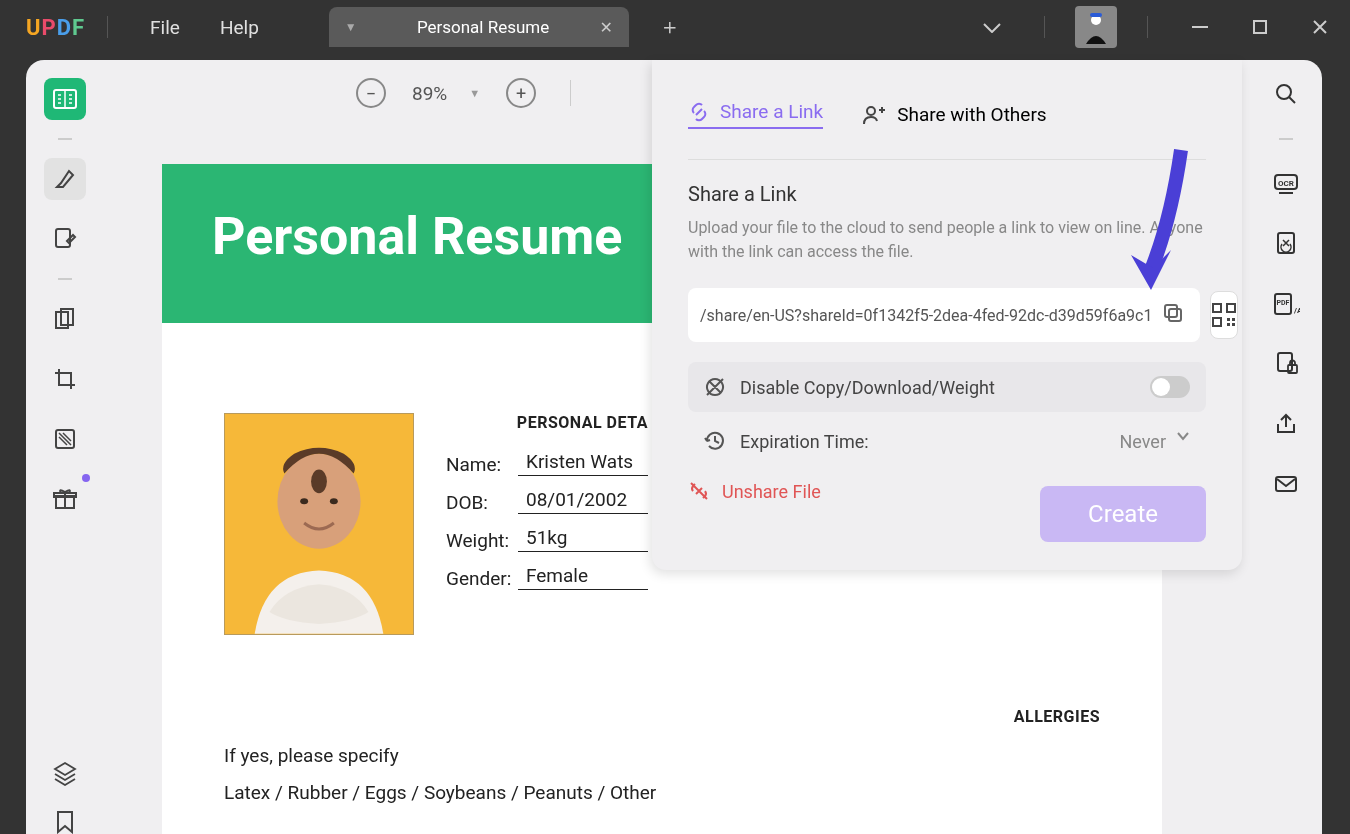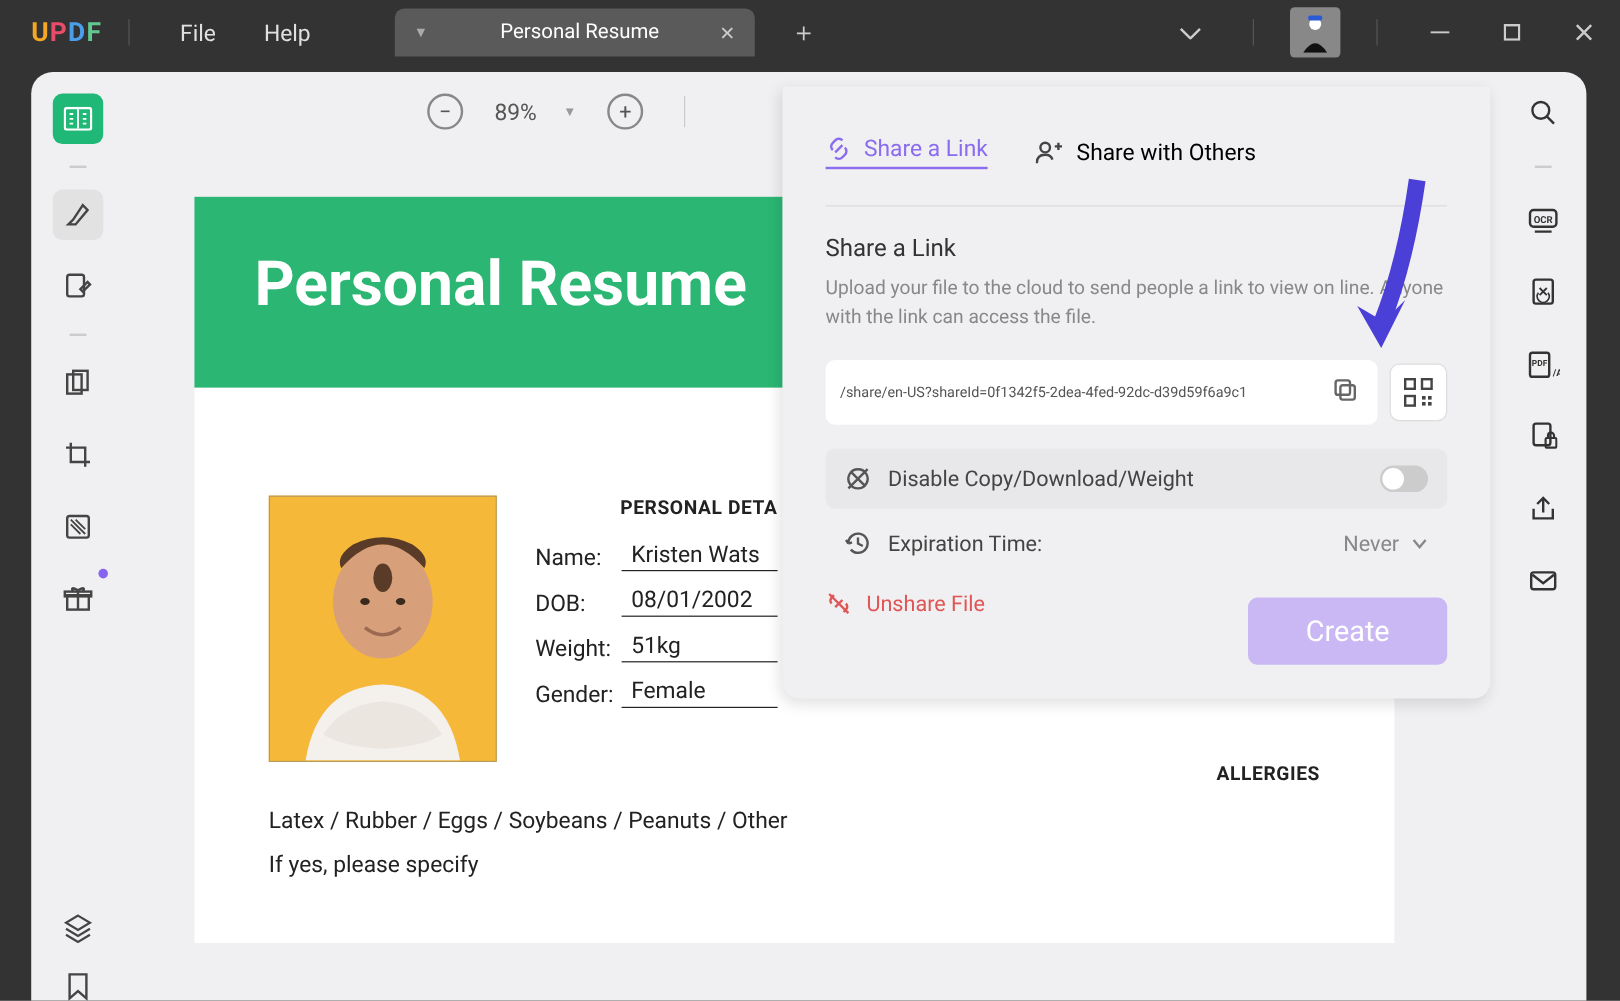--- a/index.html
+++ b/index.html
@@ -52,42 +52,42 @@
 .doc-body { padding:90px 62px 40px; position:relative; }
 .photo-frame { width:190px; height:222px; border:1px solid #b89a5c; background:#f6b839; display:inline-block; vertical-align:top; position:relative; overflow:hidden; }
 .photo-frame svg { width:100%; height:100%; }
 .details { display:inline-block; vertical-align:top; margin-left:28px; }
 .sect-h { font-size:16px; font-weight:700; color:#222; letter-spacing:0.5px; margin-bottom:18px;text-align:right; }
 .drow { display:flex; align-items:flex-end; margin-bottom:12px; font-size:19px; color:#222; }
 .dlab { min-width:72px; }
 .dval { border-bottom:1.5px solid #222; min-width:130px; padding:0 8px 2px; }
 .symp { position:absolute; left:510px; top:142px; font-size:19px; color:#222; }
 .symp .drow { gap:30px; }
-.allerg { }
+.allerg { margin-top:72px; }
 .atxt { font-size:19px; color:#222; margin-bottom:14px; }
 
 
-.share { position:absolute; left:626px; top:12px; width:590px; height:510px; background:#f0eff1; border-radius:0 0 14px 14px; box-shadow:-2px 4px 12px rgba(0,0,0,0.12); padding:40px 36px 28px; }
+.share { position:absolute; left:626px; top:0; width:590px; height:510px; background:#f0eff1; border-radius:0 0 14px 14px; box-shadow:-2px 4px 12px rgba(0,0,0,0.12); padding:40px 36px 28px; }
 .stabs { display:flex; gap:40px; align-items:center; margin-bottom:30px; }
 .stab { display:flex; align-items:center; gap:10px; font-size:19px; cursor:pointer; }
 .stab.active { color:#8a6cf0; border-bottom:2px solid #8a6cf0; padding-bottom:4px; }
 .stab.active span { color:#8a6cf0; }
 .shr { height:1px; background:#ddd; margin-bottom:22px; }
 .sh-h { font-size:20px; color:#333; margin-bottom:10px; }
 .sh-desc { font-size:16px; color:#888; line-height:1.5; margin-bottom:24px; }
 .linkrow { display:flex; gap:10px; align-items:center; margin-bottom:20px; }
 .linkbox { flex:1; background:#fff; border-radius:8px; padding:14px 12px; display:flex; align-items:center; gap:10px; }
-.linktxt { flex:1; font-size:12px; color:#555; white-space:nowrap; overflow:hidden; }
+.linktxt { flex:1; font-size:16px; color:#555; white-space:nowrap; overflow:hidden; }
 .copybtn { width:26px; height:26px; cursor:pointer; color:#666; }
 .qrbtn { width:48px; height:48px; background:#fff; border:1px solid #ddd; border-radius:8px; display:flex; align-items:center; justify-content:center; cursor:pointer; }
 .optrow { display:flex; align-items:center; gap:14px; background:#e8e7ea; border-radius:8px; padding:14px 16px; margin-bottom:4px; font-size:18px; color:#444; }
 .optrow.plain { background:none; }
 .toggle { margin-left:auto; width:40px; height:22px; background:#ccc; border-radius:11px; position:relative; cursor:pointer; }
 .toggle::after { content:""; position:absolute; left:2px; top:2px; width:18px; height:18px; background:#fff; border-radius:50%; }
-.exp-val { margin-left:auto; color:#888; display:flex; align-items:center; gap:10px; }
+.exp-val { margin-left:auto; color:#888; display:flex; align-items:flex-start; gap:10px; }
 .unshare { color:#e05555; display:flex; align-items:center; gap:12px; font-size:18px; margin-top:14px; cursor:pointer; }
 .createbtn { position:absolute; right:36px; bottom:28px; background:#c9b8f4; color:#fff; border:none; border-radius:8px; padding:14px 48px; font-size:24px; cursor:pointer; }
 
 
 .arrow { position:absolute; left:1095px; top:80px; pointer-events:none; }
 
 svg { display:block; }
 </style>
 </head>
 <body>
@@ -300,22 +300,22 @@
       <div class="symp">
         <div class="drow">
             <span>Weight loss / anorexia</span>
           </div>
         <div class="drow">
             <span>Night sweats</span>
           </div>
       </div>
       <div class="allerg">
         <div class="sect-h">ALLERGIES</div>
+        <div class="atxt">If yes, please specify</div>
         <div class="atxt">Latex / Rubber / Eggs / Soybeans / Peanuts / Other</div>
-        <div class="atxt">If yes, please specify</div>
       </div>
     </div>
   </div>
 
   <div class="share">
     <div class="stabs">
       <div class="stab active">
         <svg width="22" height="22" viewBox="0 0 22 22">
             <path d="M8 14 L14 8 M6 12 a4 4 0 0 1 0-6 l2-2 a4 4 0 0 1 6 0 M16 10 a4 4 0 0 1 0 6 l-2 2 a4 4 0 0 1-6 0" fill="none" stroke="#8a6cf0" stroke-width="2"></path>
           </svg>

